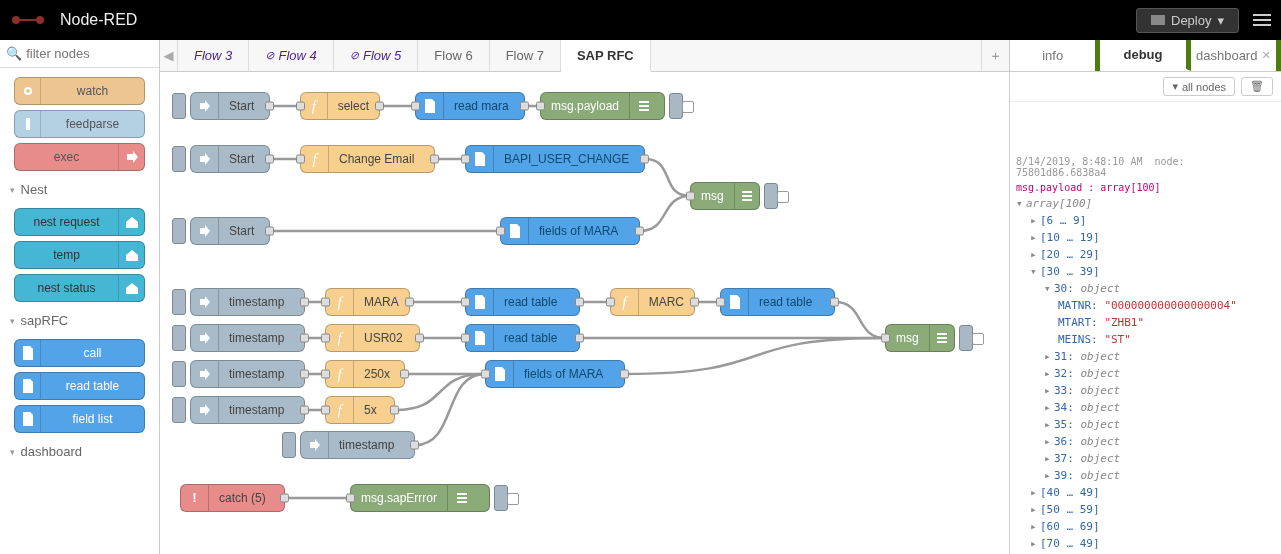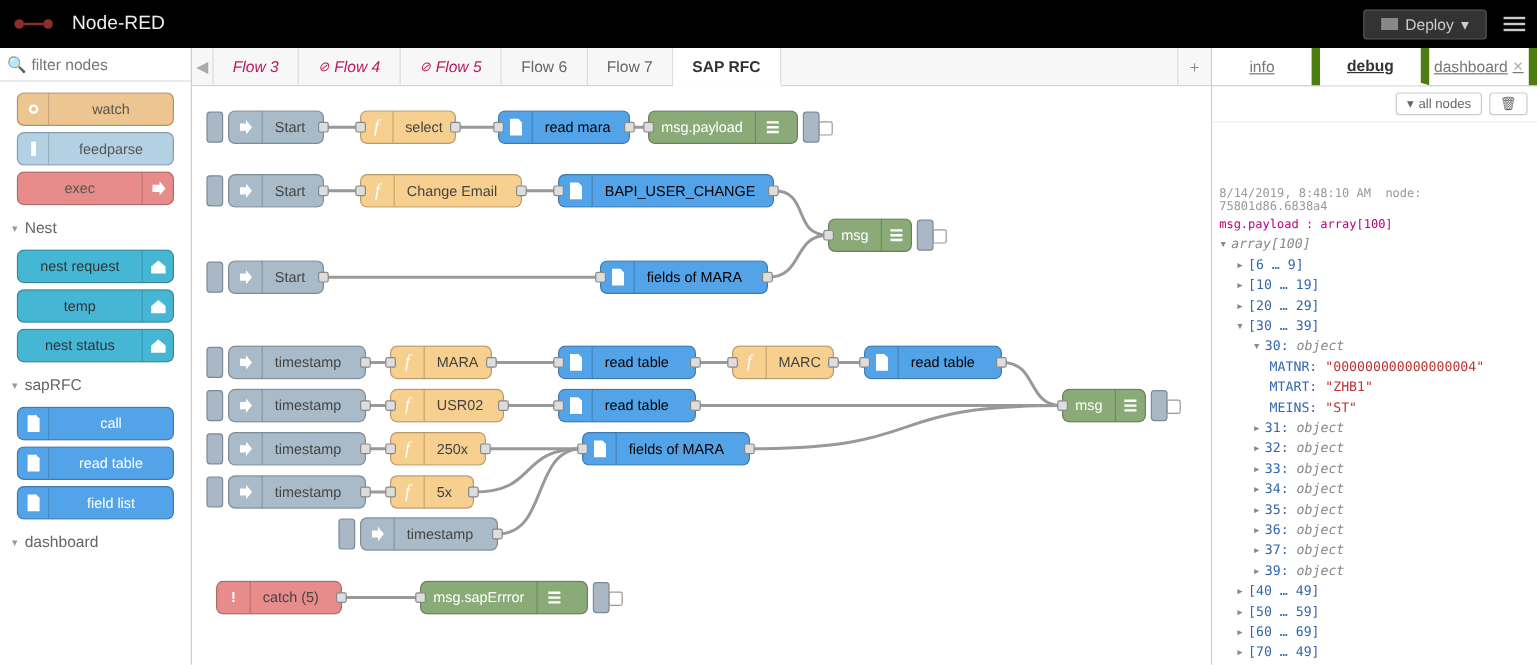--- a/index.html
+++ b/index.html
@@ -26,21 +26,21 @@
 .pnode .picon { width:26px; height:100%; display:flex; align-items:center; justify-content:center; border-right:1px solid rgba(0,0,0,.15);}
 .pnode.right .picon { border-right:none; border-left:1px solid rgba(0,0,0,.15); order:2;}
 .pnode .plabel { flex:1; text-align:center; padding:0 4px;}
 .cat-hdr { padding: 6px 10px; font-size:13px; color:#666; display:flex; align-items:center; gap:6px; cursor:pointer;}
 .cat-hdr::before { content:"▾"; font-size:9px; color:#999;}
 
 
 .workspace { flex: 1; display:flex; flex-direction:column; background:#fff; min-width:0;}
 .tabs { display:flex; border-bottom:1px solid #ccc; height:32px; background:#f7f7f7; align-items:stretch;}
 .tab-scroll { width:18px; display:flex; align-items:center; justify-content:center; border-right:1px solid #ddd; color:#aaa; cursor:pointer;}
-.tab { padding: 0 16px; display:flex; align-items:center; border-right:1px solid #ddd; color:#be185d; font-style:italic; cursor:pointer; gap:4px; font-size:13px;}
+.tab { padding: 0 16px; display:flex; align-items:center; border-right:1px solid #ddd; color:#4c1d95; font-style:italic; cursor:pointer; gap:4px; font-size:13px;}
 .tab.disabled::before { content:"⊘"; font-size:11px;}
 .tab.normal { font-style:normal; color:#666;}
 .tab.active { background:#fff; font-weight:bold; color:#333; font-style:normal; border-bottom:2px solid #fff; margin-bottom:-1px;}
 .tab-add { width:28px; display:flex; align-items:center; justify-content:center; border-left:1px solid #ddd; margin-left:auto; cursor:pointer; color:#888;}
 
 .canvas { flex:1; position:relative; overflow:hidden; background:#fff;}
 .canvas svg.wires { position:absolute; inset:0; width:100%; height:100%; pointer-events:none;}
 .canvas svg.wires path { fill:none; stroke:#999; stroke-width:2.5;}
 
 .node { position:absolute; height:28px; border-radius:6px; border:1px solid rgba(0,0,0,.25); display:flex; align-items:center; font-size:12px; color:#444; cursor:move;}
@@ -49,38 +49,38 @@
 .node .nlabel { padding: 0 10px; white-space:nowrap;}
 .port { position:absolute; width:9px; height:9px; background:#ddd; border:1px solid #888; border-radius:2px; top:50%; transform:translateY(-50%);}
 .port.in { left:-5px;} .port.out { right:-5px;}
 .btn-sq { position:absolute; width:14px; height:26px; background:#a9b8c4; border:1px solid #7a8a99; border-radius:3px; top:50%; transform:translateY(-50%); cursor:pointer;}
 .btn-sq.l { left:-19px;} .btn-sq.r { right:-19px;}
 .status-dot { position:absolute; width:12px; height:12px; border:1px solid #999; border-radius:2px; right:-30px; top:8px;}
 
 
 .sidebar { width: 272px; border-left:1px solid #ccc; background:#fff; display:flex; flex-direction:column; font-size:12px;}
 .sb-tabs { display:flex; border-bottom:1px solid #ccc; height:32px;}
-.sb-tab { flex:1; display:flex; align-items:center; justify-content:center; border-right:7px solid #4d7c0f; cursor:pointer; color:#777; font-size:13px;text-decoration:underline;}
+.sb-tab { flex:1; display:flex; align-items:center; justify-content:center; border-right:5px solid #4d7c0f; cursor:pointer; color:#777; font-size:13px;}
 .sb-tab.active { font-weight:bold; color:#333; background:#fff; border-bottom:2px solid #fff;}
 .sb-tab .x { margin-left:4px; color:#aaa; font-size:11px;}
 .sb-tools { display:flex; justify-content:flex-end; padding:5px 8px; gap:6px; border-bottom:1px solid #eee;}
 .sb-btn { border:1px solid #ccc; border-radius:3px; padding:2px 8px; font-size:11px; display:flex; align-items:center; gap:4px; cursor:pointer; color:#666;}
 .sb-body { flex:1; overflow:auto; padding:4px 6px; font-family: Menlo, monospace; font-size:11px;margin-top:48px;}
 .dbg-meta { color:#999; font-size:10px; padding:2px 0;}
 .dbg-path { color:#b07; font-size:10px; padding:2px 0;}
 .tree-row { white-space:nowrap; line-height:17px;}
 .tree-row .tog { color:#888; cursor:pointer; display:inline-block; width:10px;}
 .tree-row .k { color:#36a;}
 .tree-row .idx { color:#36a;}
 .tree-row .t { color:#888; font-style:italic;}
 .tree-row .s { color:#b33;}
 .ind1 { padding-left:14px;} .ind2 { padding-left:28px;} .ind3 { padding-left:42px;}
 
 
-.c-inject{background:#a9bbc9;} .c-fn{background:#f7cf8f;} .c-sap{background:#53a3e8;color:#fff;} .c-sap .nlabel{color:#000000;}
+.c-inject{background:#a9bbc9;} .c-fn{background:#f7cf8f;} .c-sap{background:#53a3e8;color:#fff;} .c-sap .nlabel{color:#0c4a6e;}
 .c-debug{background:#8aab77;color:#fff;} .c-debug .nlabel{color:#fff;}
 .c-catch{background:#e88b8b;} .c-watch{background:#ecc591;} .c-feed{background:#b3d1e3;} .c-exec{background:#e88b8b;}
 .c-nest{background:#45b6d4;color:#fff;} .c-nest .plabel{color:#333;}
 
 .svg-i { width:16px; height:16px; }
 </style>
 </head>
 <body>
 
 <div class="header">

